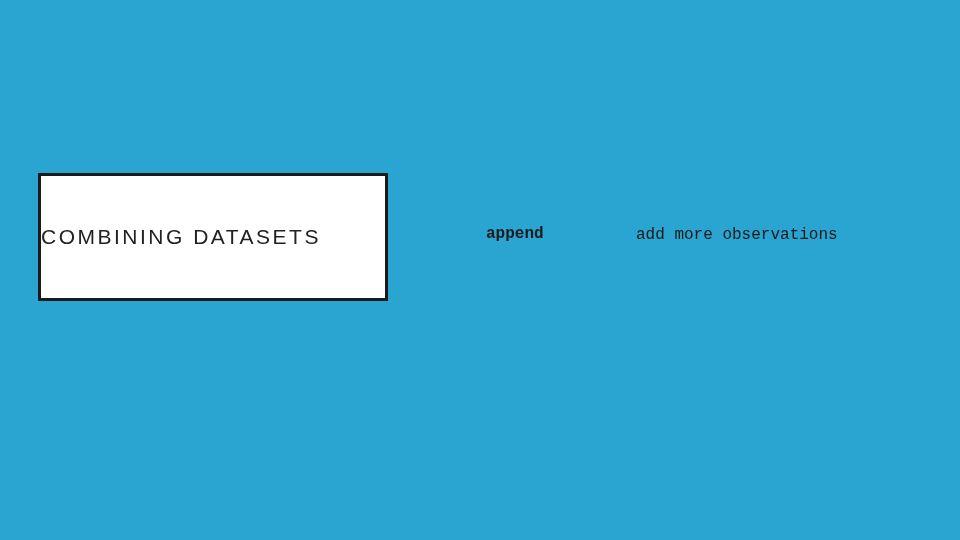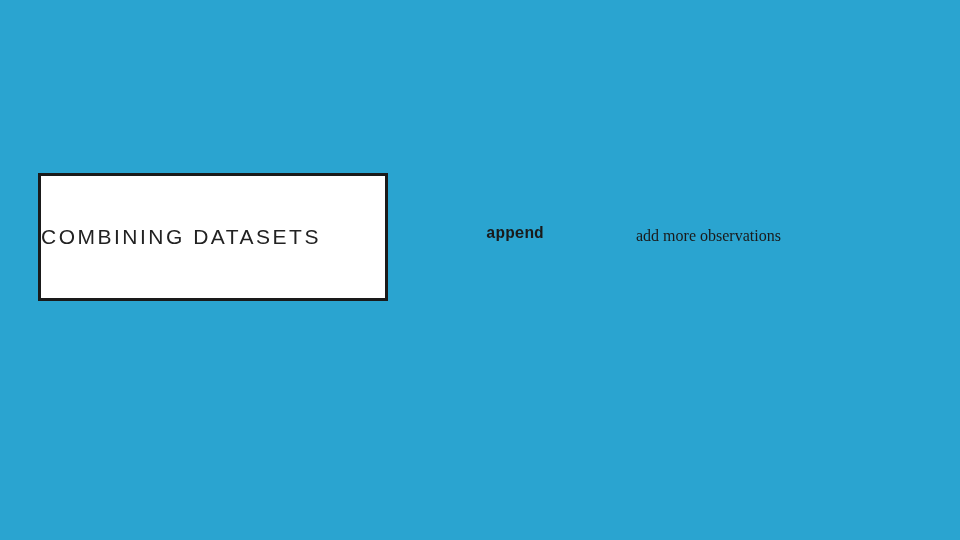--- a/index.html
+++ b/index.html
@@ -43,21 +43,21 @@
   }
   .cmd {
     font-family: "Courier New", Courier, monospace;
     font-size: 16px;
     font-weight: bold;
     color: #1a1a1a;
     width: 150px;
     flex: 0 0 150px;
   }
   .desc {
-    font-family: Liberation Serif, serif;
+    font-family: Liberation Mono, monospace;
     font-size: 16px;
     color: #1a1a1a;
     line-height: 1.35;
     flex: 1;
   }
 </style>
 </head>
 <body>
 
 <div class="title-box">

